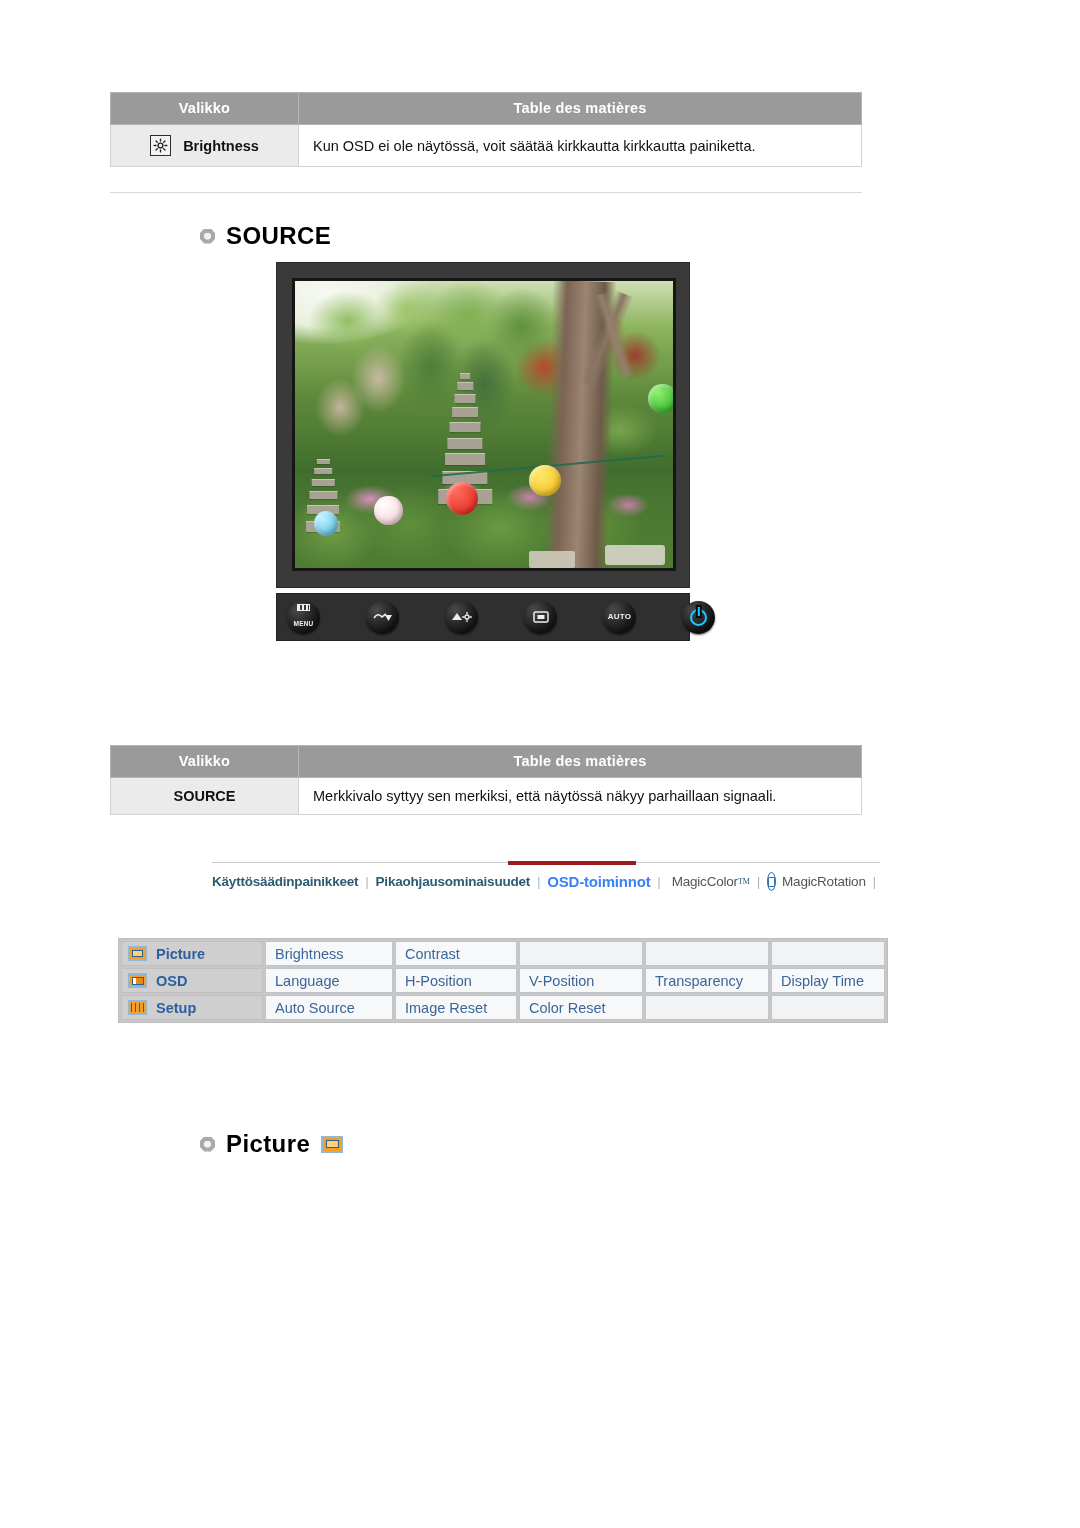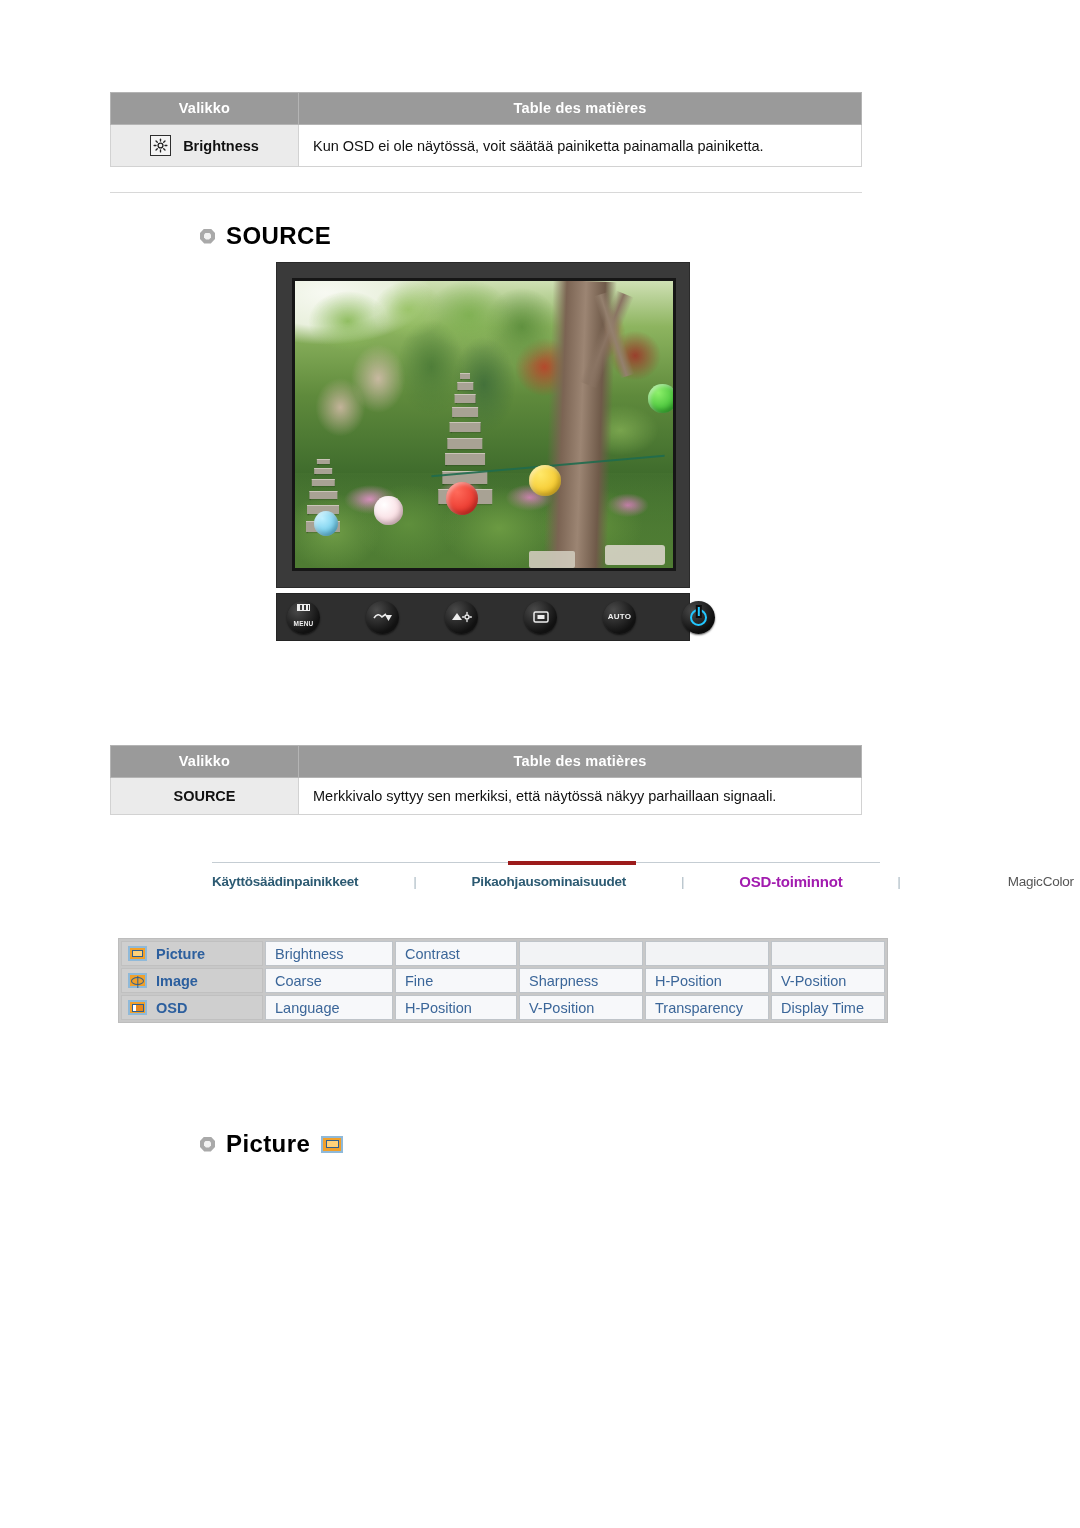--- a/index.html
+++ b/index.html
@@ -234,24 +234,24 @@
     left: 212px; top: 862px; width: 668px;
     border-top: 1px solid #c5cdd3;
     padding-top: 9px;
   }
   .nav-activebar {
     position: absolute; left: 296px; top: -2px;
     width: 128px; height: 3.5px; background: #9c1b1b;
   }
   .nav-items {
     display: flex; align-items: center;
-    font-size: 13.5px; color: #2c5a72; white-space: nowrap; gap: 48px;
+    font-size: 13.5px; color: #2c5a72; white-space: nowrap;
   }
   .nav-item { color: #2c5a72; font-weight: bold; letter-spacing: -.2px; }
-  .nav-item.active { color: #a21caf; font-weight: bold; font-size: 15px; }
+  .nav-item.active { color: #3b82f6; font-weight: bold; font-size: 15px; }
   .nav-item.grey { color: #555; font-weight: normal; }
   .nav-sep { color: #9fb0ba; padding: 0 7px; font-size: 12px; }
   .mt-logo {
     width: 28px; height: 11px; margin-right: 4px;
     background: linear-gradient(100deg, #3f72b8 0%, #7fa8dd 45%, #d4641f 75%, #e08a3a 100%);
     border-radius: 6px 2px 6px 2px;
     display: inline-block; vertical-align: middle;
   }
   .mr-logo {
     width: 19px; height: 19px; margin-right: 6px;
@@ -349,21 +349,21 @@
                 <line x1="3.2" y1="3.2" x2="4.6" y2="4.6"></line>
                     <line x1="11.4" y1="11.4" x2="12.8" y2="12.8"></line>
                 <line x1="12.8" y1="3.2" x2="11.4" y2="4.6"></line>
                     <line x1="4.6" y1="11.4" x2="3.2" y2="12.8"></line>
               </g>
             </svg>
           </span>
           <span>Brightness</span>
         </span>
       </td>
-      <td class="desc-cell">Kun OSD ei ole näytössä, voit säätää painiketta painamalla painiketta.</td>
+      <td class="desc-cell">Kun OSD ei ole näytössä, voit säätää kirkkautta kirkkautta painiketta.</td>
     </tr>
   </tbody>
     </table>
 
   <div class="divider" style="left:110px; top:192px; width:752px;"></div>
 
   <div class="heading" style="left:200px; top:222px;">
     <span class="bullet"></span>
     <span>SOURCE</span>
   </div>
@@ -513,52 +513,52 @@
         </span>
       </td>
       <td>Brightness</td>
       <td>Contrast</td>
       <td class="empty"></td>
       <td class="empty"></td>
       <td class="empty"></td>
     </tr>
 
 
-    <tr>
-      <td class="cat">
-        <span class="cat-inner">
-          <span class="osd-icon ic-image">
-                <i class="g"></i>
-              </span>
-          <span>Image</span>
-        </span>
-      </td>
-      <td>Coarse</td>
-      <td>Fine</td>
-      <td>Sharpness</td>
-      <td>H-Position</td>
-      <td>V-Position</td>
-    </tr>
 
     <tr>
       <td class="cat">
         <span class="cat-inner">
           <span class="osd-icon ic-osd">
                 <i class="g"></i>
               </span>
           <span>OSD</span>
         </span>
       </td>
       <td>Language</td>
       <td>H-Position</td>
       <td>V-Position</td>
       <td>Transparency</td>
       <td>Display Time</td>
     </tr>
 
+    <tr>
+      <td class="cat">
+        <span class="cat-inner">
+          <span class="osd-icon ic-setup">
+                <i class="g"></i>
+              </span>
+          <span>Setup</span>
+        </span>
+      </td>
+      <td>Auto Source</td>
+      <td>Image Reset</td>
+      <td>Color Reset</td>
+      <td class="empty"></td>
+      <td class="empty"></td>
+    </tr>
 
   </tbody>
     </table>
 
   <div class="heading" style="left:200px; top:1130px;">
     <span class="bullet"></span>
     <span>Picture</span>
     <span class="pic-icon-inline">
         <i></i>
       </span>

